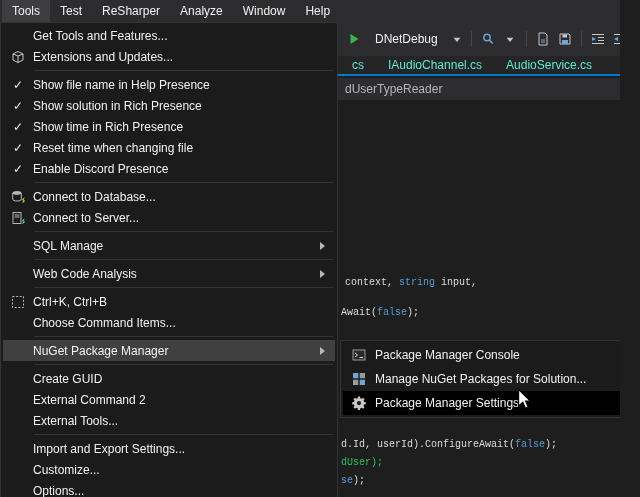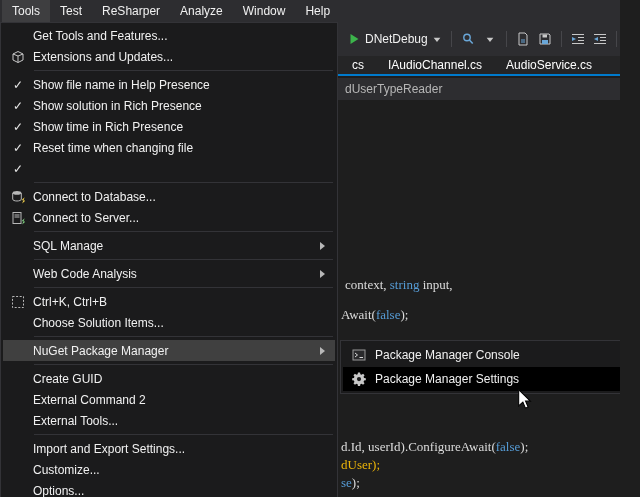--- a/index.html
+++ b/index.html
@@ -7,36 +7,36 @@
   body { font-family:"Liberation Sans", sans-serif; }
   .screen { position:relative; width:620px; height:497px; background:#1e1e1e; overflow:hidden; font-size:12px; color:#f1f1f1; }
 
   
   .menubar { position:absolute; top:0; left:0; right:0; height:22px; background:#2d2d30; display:flex; align-items:stretch; padding-left:2px; z-index:4; }
   .menubar-item { padding:0 10px; display:flex; align-items:center; color:#f1f1f1; cursor:default; }
   .menubar-item.active { background:#3e3e40; }
 
   
   .toolbar { position:absolute; top:22px; left:0; right:0; height:34px; background:#2d2d30; display:flex; align-items:center; padding-left:344px; z-index:1; }
-  .run-group { display:flex; align-items:center; gap:5px; padding:2px 5px; }
+  .run-group { display:flex; align-items:center; gap:15px; padding:2px 5px; }
   .run-label { color:#f1f1f1; }
   .tb-sep { width:1px; height:16px; background:#46464a; margin:0 5px; display:inline-block; }
   .tb-btn { display:inline-flex; align-items:center; justify-content:center; width:22px; height:22px; }
   .icon { display:inline-flex; align-items:center; justify-content:center; }
 
   
   .tabstrip { position:absolute; top:56px; left:0; right:0; height:20px; background:#252526; display:flex; align-items:stretch; padding-left:340px; border-bottom:2px solid #007acc; z-index:1; }
-  .tab { padding:0 12px; display:flex; align-items:center; color:#ffffff; white-space:nowrap; }
+  .tab { padding:0 12px; display:flex; align-items:center; color:#5eead4; white-space:nowrap; }
 
   
   .breadcrumb { position:absolute; top:78px; left:0; right:0; height:22px; background:#2d2d30; color:#b6b6b6; display:flex; align-items:center; padding-left:345px; z-index:1; }
 
   
   .editor { position:absolute; top:100px; left:0; right:0; bottom:0; background:#1e1e1e; z-index:0; }
-  .code-line { position:absolute; font-family:Liberation Serif, serif; font-size:13px; white-space:pre; z-index:1; }
+  .code-line { position:absolute; font-family:Liberation Mono, monospace; font-size:10px; white-space:pre; z-index:1; }
   .l1 { left:345px; top:277px; }
   .l2 { left:341px; top:307px; }
   .l3 { left:341px; top:439px; }
   .l4 { left:341px; top:457px; }
   .l5 { left:341px; top:475px; }
 
   
   .menu-popup { position:absolute; top:22px; left:0; width:338px; background:#1b1b1c; border:1px solid #333337; padding:2px 0; z-index:5; }
   .menu-row { height:21px; display:flex; align-items:center; margin:0 2px; padding-right:4px; }
   .menu-row.highlight { background:#404040; }
@@ -154,21 +154,21 @@
     </div>
 
   <div class="breadcrumb">
     <span>dUserTypeReader</span>
   </div>
 
   <div class="editor"></div>
   <div class="code-line l1"><span style="color: rgb(220, 220, 220);">context, </span><span style="color: rgb(86, 156, 214);">string</span><span style="color: rgb(220, 220, 220);"> input,</span></div>
   <div class="code-line l2"><span style="color: rgb(220, 220, 220);">Await(</span><span style="color: rgb(86, 156, 214);">false</span><span style="color: rgb(220, 220, 220);">);</span></div>
   <div class="code-line l3"><span style="color: rgb(220, 220, 220);">d.Id, userId).ConfigureAwait(</span><span style="color: rgb(86, 156, 214);">false</span><span style="color: rgb(220, 220, 220);">);</span></div>
-  <div class="code-line l4"><span style="color: #eab308;">dUser);</span></div>
+  <div class="code-line l4"><span style="color: #22c55e;">dUser);</span></div>
   <div class="code-line l5"><span style="color: rgb(86, 156, 214);">se</span><span style="color: rgb(220, 220, 220);">);</span></div>
 
   <div class="menu-popup" id="tools-menu">
       <div class="menu-row">
         <span class="gutter"></span>
         <span class="label">Get Tools and Features...</span>
       </div>
       <div class="menu-row">
         <span class="gutter">
           <svg width="14" height="14" viewBox="0 0 14 14">
@@ -190,20 +190,21 @@
       <div class="menu-row">
         <span class="gutter check">✓</span>
         <span class="label">Show time in Rich Presence</span>
       </div>
       <div class="menu-row">
         <span class="gutter check">✓</span>
         <span class="label">Reset time when changing file</span>
       </div>
       <div class="menu-row">
         <span class="gutter check">✓</span>
+        <span class="label">Enable Discord Presence</span>
       </div>
       <div class="menu-sep"></div>
       <div class="menu-row">
         <span class="gutter">
           <svg width="14" height="14" viewBox="0 0 14 14">
             <ellipse cx="6" cy="2.9" rx="4.3" ry="1.8" fill="#b8b8b8"></ellipse>
             <path d="M1.7 2.9v6.3c0 1 1.9 1.8 4.3 1.8s4.3-.8 4.3-1.8V2.9" fill="none" stroke="#b8b8b8"></path>
             <path d="M13.6 7.3l-3.2 3h1.9l-1.1 3.2 3.2-3h-1.9z" fill="#e8c84a"></path>
           </svg>
         </span>
@@ -235,21 +236,21 @@
       <div class="menu-row">
         <span class="gutter">
           <svg width="14" height="14" viewBox="0 0 14 14">
             <rect x="1.5" y="1.5" width="11" height="11" fill="none" stroke="#b8b8b8" stroke-dasharray="2 1.6"></rect>
           </svg>
         </span>
         <span class="shortcut">Ctrl+K, Ctrl+B</span>
       </div>
       <div class="menu-row">
         <span class="gutter"></span>
-        <span class="label">Choose Solution Items...</span>
+        <span class="label">Choose Command Items...</span>
       </div>
       <div class="menu-sep"></div>
       <div class="menu-row highlight">
         <span class="gutter"></span>
         <span class="label">NuGet Package Manager</span>
         <span class="arrow"></span>
       </div>
       <div class="menu-sep"></div>
       <div class="menu-row">
         <span class="gutter"></span>
@@ -281,20 +282,31 @@
   <div class="submenu-popup" id="nuget-submenu">
       <div class="sub-row">
         <span class="gutter">
           <svg width="14" height="14" viewBox="0 0 14 14">
             <rect x="1" y="2" width="12" height="10" fill="#2a2a2c" stroke="#9a9a9a"></rect>
             <path d="M3 5l2.5 2L3 9" fill="none" stroke="#dadada"></path>
             <path d="M7.5 9.5H11" stroke="#dadada"></path>
           </svg>
         </span>
         <span class="label">Package Manager Console</span>
+      </div>
+      <div class="sub-row">
+        <span class="gutter">
+          <svg width="14" height="14" viewBox="0 0 14 14">
+            <rect x="1" y="1" width="5.3" height="5.3" fill="#6aa7d8"></rect>
+            <rect x="7.7" y="1" width="5.3" height="5.3" fill="#9a9a9a"></rect>
+            <rect x="1" y="7.7" width="5.3" height="5.3" fill="#9a9a9a"></rect>
+            <rect x="7.7" y="7.7" width="5.3" height="5.3" fill="#6aa7d8"></rect>
+          </svg>
+        </span>
+        <span class="label">Manage NuGet Packages for Solution...</span>
       </div>
       <div class="sub-row highlight">
         <span class="gutter">
           <svg width="14" height="14" viewBox="0 0 16 16">
             <path fill="#c8c8c8" d="M6.8.5h2.4l.35 2 1.45.6 1.65-1.15 1.7 1.7L13.2 5.3l.6 1.45 2 .35v2.4l-2 .35-.6 1.45 1.15 1.65-1.7 1.7-1.65-1.15-1.45.6-.35 2H6.8l-.35-2-1.45-.6-1.65 1.15-1.7-1.7L2.8 11.3l-.6-1.45-2-.35V7.1l2-.35.6-1.45L1.65 3.6l1.7-1.7L5 3.05l1.45-.6z"></path>
             <circle cx="8" cy="8.1" r="2.4" fill="#1b1b1c"></circle>
           </svg>
         </span>
         <span class="label">Package Manager Settings</span>
       </div>

